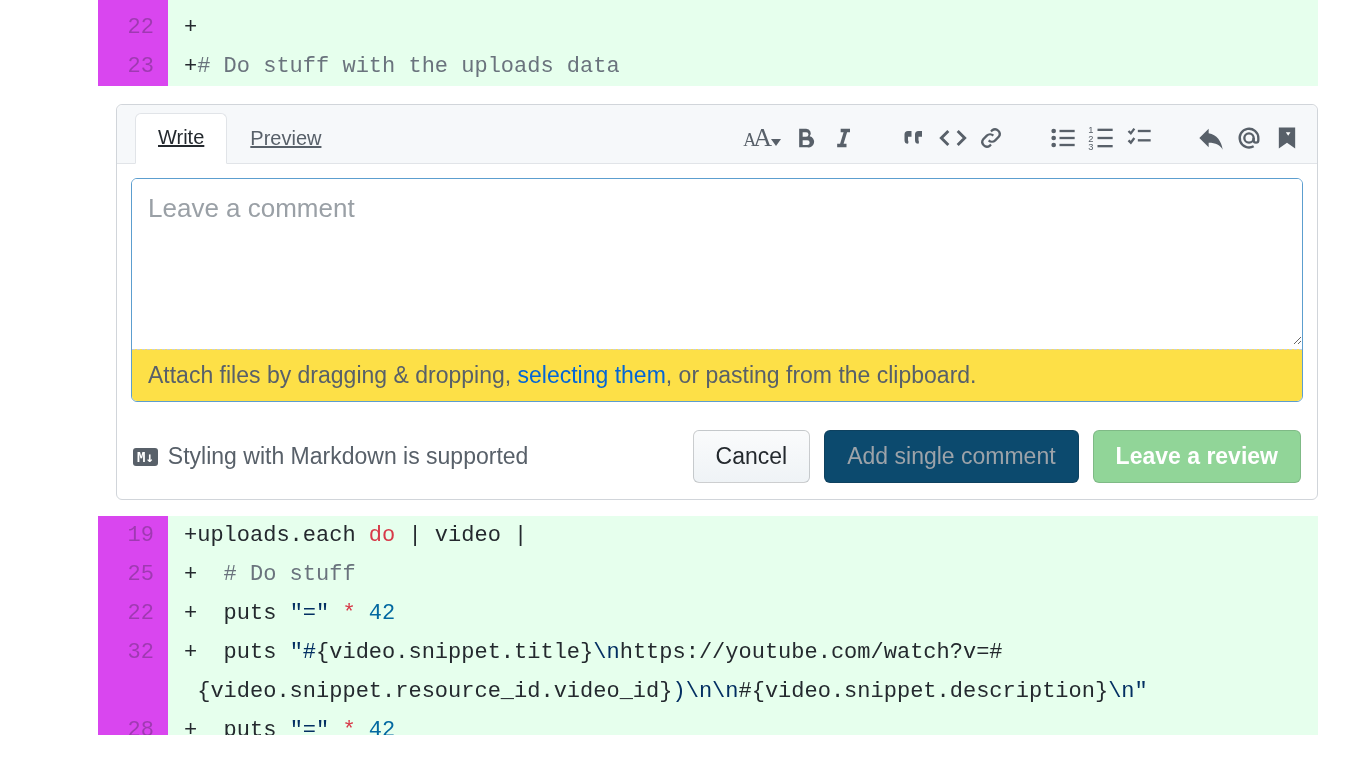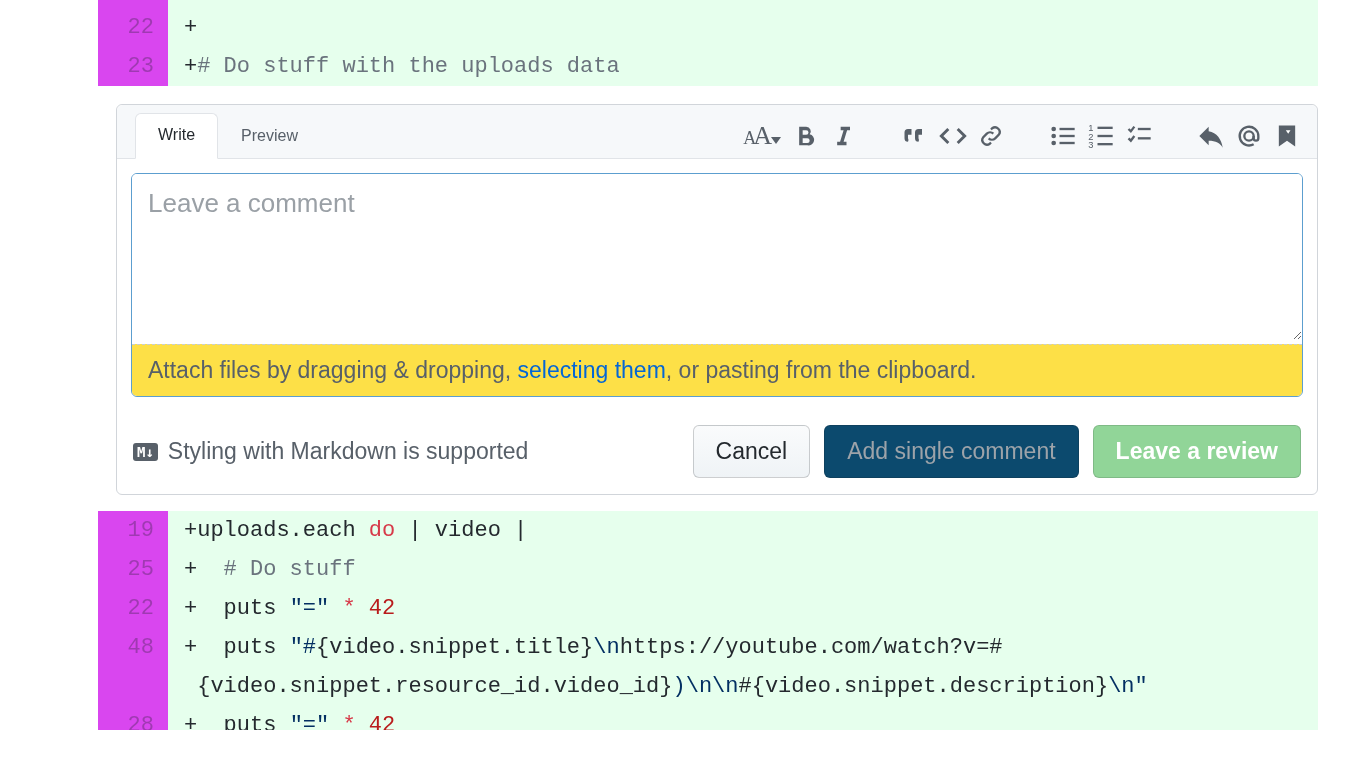--- a/index.html
+++ b/index.html
@@ -31,46 +31,47 @@
 }
 .line-content {
   flex: 1;
   font-size: 22px;
   line-height: 39px;
   padding-left: 16px;
   white-space: pre-wrap;
 }
 .plus { color: #24292e; margin-right: 0; }
 .kw-red { color: #d73a49; }
-.kw-blue { color: #b91c1c; text-align: center; }
+.kw-blue { color: #0369a1; text-align: center; }
 .cmt { color: #6a737d; }
 .str { color: #032f62; }
 
 .comment-box {
   border: 1px solid #d1d5da;
   background: #fff;
   margin: 18px 0 16px 18px;
   border-radius: 6px;
 }
 .tabs-row {
   display: flex;
   align-items: center;
   padding: 8px 16px 0 18px;
   border-bottom: 1px solid #e1e4e8;
   background: #f6f8fa;
   border-radius: 6px 6px 0 0;
 }
 .tab {
   padding: 12px 22px 14px;
-  font-size: 16px;
+  font-size: 20px;
   color: #586069;
   cursor: pointer;
   border: 1px solid transparent;
   border-bottom: none;
   margin-bottom: -1px;
+  text-decoration: underline;
 }
 .tab.active {
   background: #fff;
   color: #24292e;
   border: 1px solid #e1e4e8;
   border-bottom: 1px solid #fff;
   border-radius: 6px 6px 0 0;
 }
 .toolbar {
   margin-left: auto;
@@ -314,21 +315,21 @@
       </div>
       <div class="diff-line">
         <div class="line-num">25</div>
         <div class="line-content"><span class="plus">+</span>  <span class="cmt"># Do stuff</span></div>
       </div>
       <div class="diff-line">
         <div class="line-num">22</div>
         <div class="line-content"><span class="plus">+</span>  puts <span class="str">"="</span> <span class="kw-red">*</span> <span class="kw-blue">42</span></div>
       </div>
       <div class="diff-line">
-        <div class="line-num">48</div>
+        <div class="line-num">32</div>
         <div class="line-content"><span class="plus">+</span>  puts <span class="str">"#</span>{video.snippet.title}<span class="str">\n</span>https://youtube.com/watch?v=#</div>
       </div>
       <div class="diff-line">
         <div class="line-num"></div>
         <div class="line-content"><span class="plus"> </span>{video.snippet.resource_id.video_id}<span class="str">)\n\n</span>#{video.snippet.description}<span class="str">\n"</span></div>
       </div>
       <div class="diff-line" style="height: 24px; overflow: hidden;">
         <div class="line-num">28</div>
         <div class="line-content"><span class="plus">+</span>  puts <span class="str">"="</span> <span class="kw-red">*</span> <span class="kw-blue">42</span></div>
       </div>

